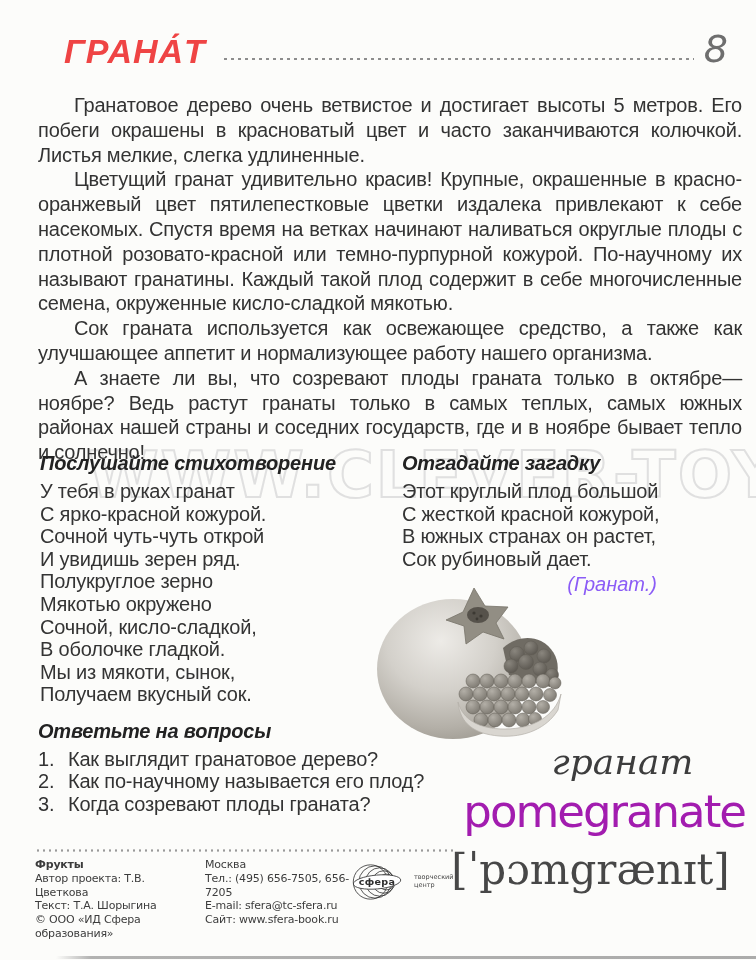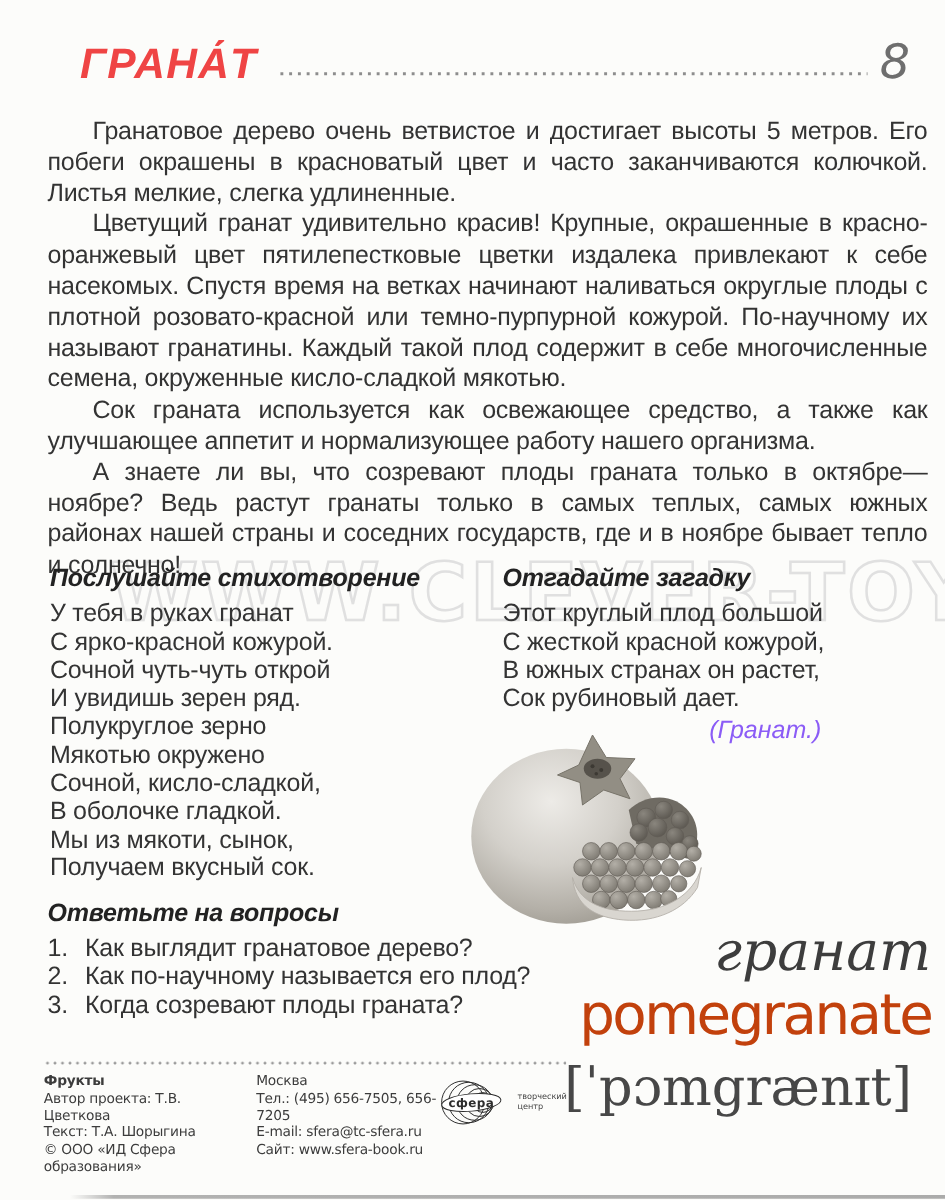--- a/index.html
+++ b/index.html
@@ -78,28 +78,28 @@
   
   .photo { left:363px; top:582px; width:204px; height:160px; }
 
   
   .questions { left:38px; top:720px; width:440px; }
   .q-row { display:flex; font-size:20px; line-height:22.4px; color:#333; letter-spacing:-0.2px; }
   .q-num { width:30px; flex:none; }
 
   
   .vocab-ru {
-    left:540px; top:736px; width:205px; text-align:right;
+    left:520px; top:736px; width:205px; text-align:center;
     font-family:"DejaVu Serif", serif; font-style:italic;
-    font-size:44px; line-height:52px; color:#3d3d3d;
+    font-size:36px; line-height:52px; color:#3d3d3d;
   }
   .vocab-en {
     left:440px; top:786px; width:305px; text-align:right;
     font-family:"DejaVu Sans", sans-serif;
-    font-size:45px; line-height:52px; color:#c2410c; letter-spacing:-2px;
+    font-size:45px; line-height:52px; color:#a21caf; letter-spacing:-2px;
   }
   .vocab-tr {
     left:438px; top:842px; width:305px; text-align:center;
     font-family:"DejaVu Serif", serif;
     font-size:42px; line-height:56px; color:#474747;
   }
 
   
   .footer-rule {
     left:35px; top:849px; width:418px; height:3px;

